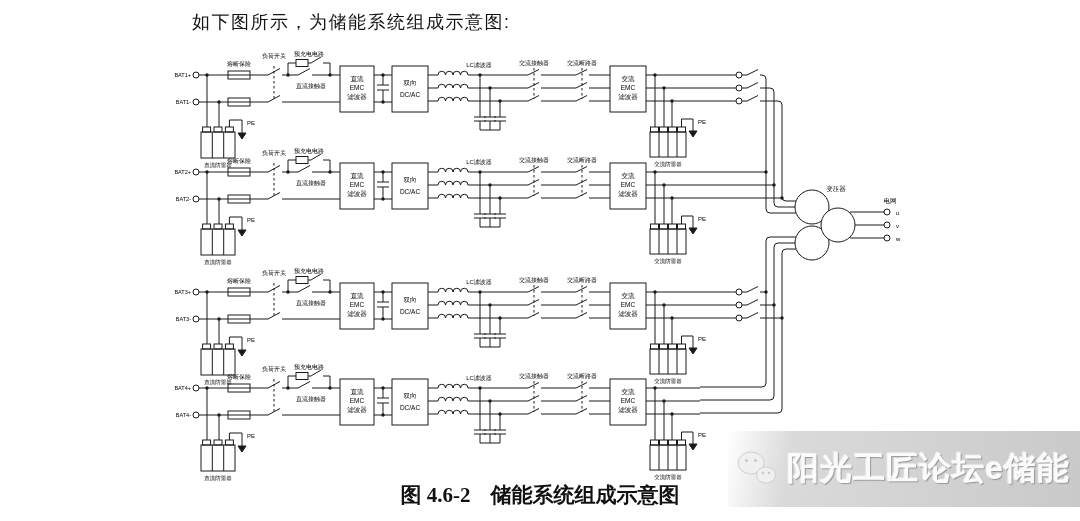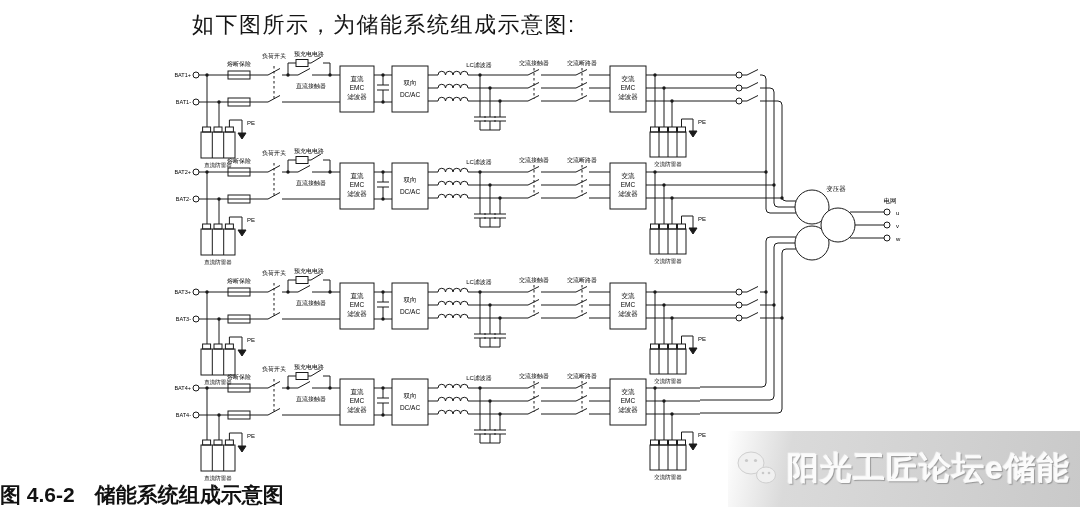--- a/index.html
+++ b/index.html
@@ -1,23 +1,23 @@
 <!DOCTYPE html>
 <html><head>
 <meta charset="utf-8">
 <style>
   html,body{margin:0;padding:0;}
   body{width:1080px;height:521px;background:#fff;position:relative;overflow:hidden;
        font-family:"Liberation Sans",sans-serif;}
   .intro{position:absolute;left:192px;top:10px;font-family:Liberation Sans, sans-serif;
-         font-size:22px;color:#141414;letter-spacing:1.5px;white-space:nowrap;}
+         font-size:18px;color:#141414;letter-spacing:1.5px;white-space:nowrap;}
   .diagram{position:absolute;left:0;top:0;width:1080px;height:521px;}
   .diagram text{font-family:"Liberation Sans","DejaVu Sans",sans-serif;fill:#000;stroke:none;}
-  .caption{position:absolute;left:0;top:481px;width:1080px;
-           font-family:Liberation Sans, sans-serif;font-size:21px;font-weight:bold;color:#111;}
+  .caption{position:absolute;left:0;top:481px;width:1080px;text-align:center;
+           font-family:Liberation Serif, serif;font-size:21px;font-weight:bold;color:#111;}
   .caption .gap{display:inline-block;width:20px;}
   .watermark{position:absolute;right:0;top:431px;width:352px;height:76px;
              background:linear-gradient(100deg, rgba(216,216,216,0) 0%, #dadada 18%, #c9c9c9 100%);
              display:flex;align-items:center;justify-content:flex-end;padding-right:10px;gap:7px;box-sizing:border-box;}
   .wm-text{font-size:32px;font-weight:bold;color:#fbfbfb;letter-spacing:1px;white-space:nowrap;
            text-shadow:1px 1px 1px rgba(120,120,120,.65), -1px -1px 1px rgba(255,255,255,.85);}
 </style>
 </head>
 <body>
 

